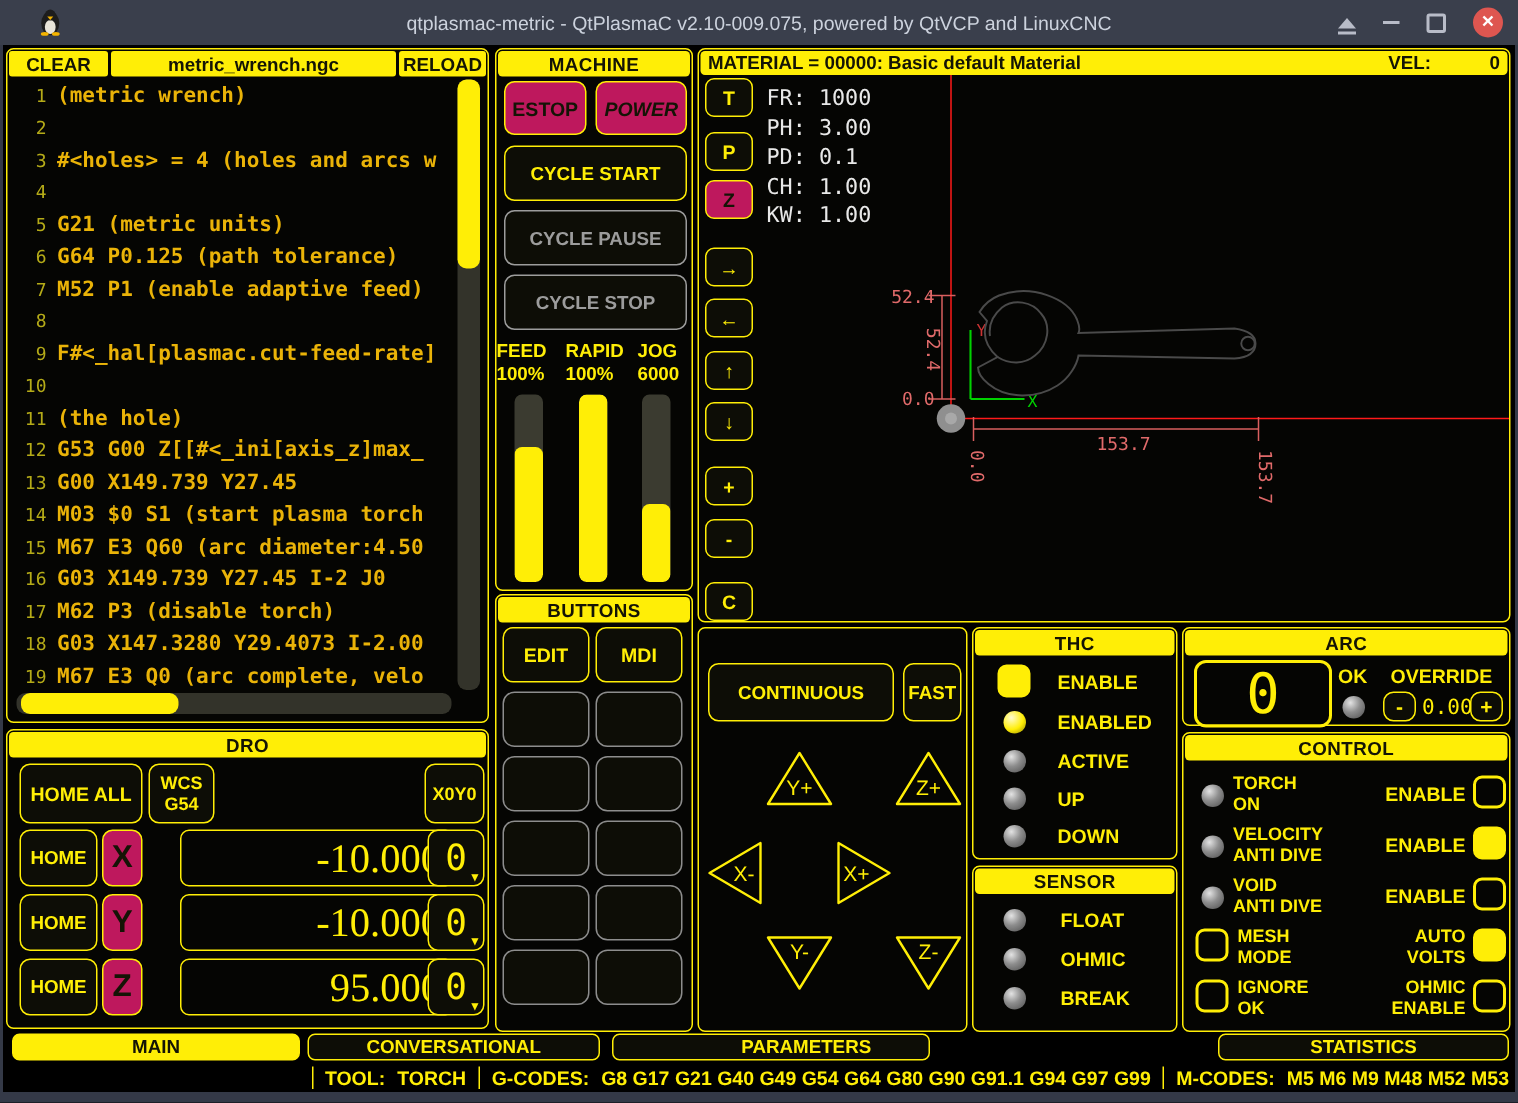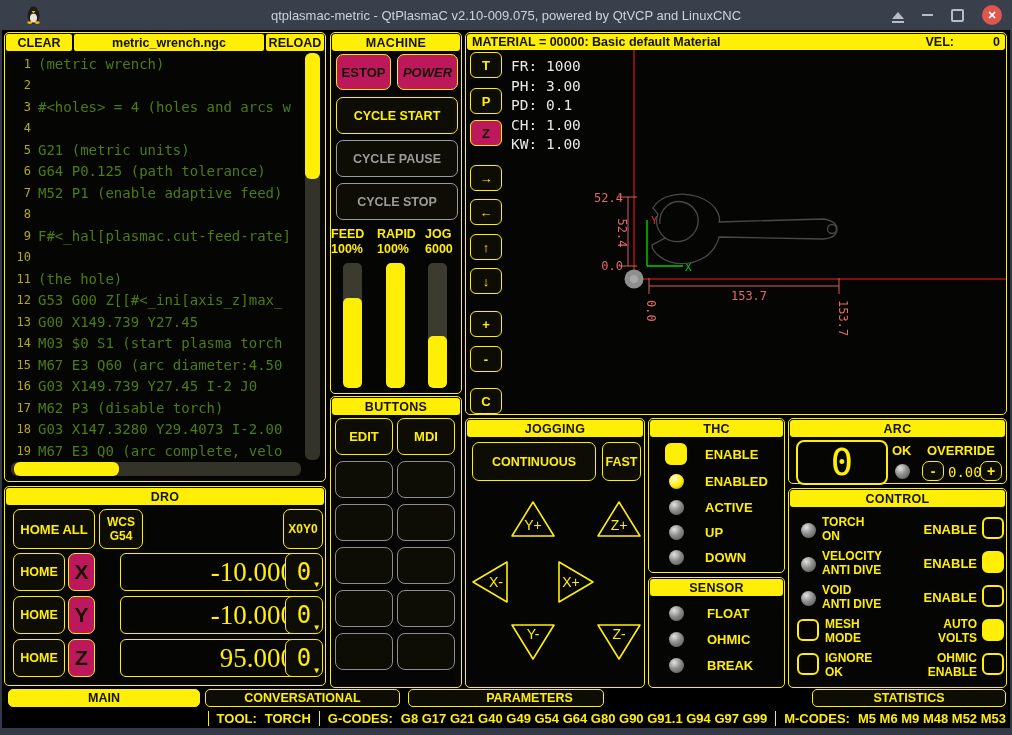--- a/index.html
+++ b/index.html
@@ -27,21 +27,21 @@
   .btn.disabled{border-color:#9c9c9c;color:#9c9c9c;}
   .btn.empty{border-color:#8d8d8d;border-radius:8px;}
   
   .ghead{display:flex;gap:2px;margin:1px;height:17px;}
   .ghead>div{background:#ffee06;color:#141405;font-weight:bold;font-size:12.5px;display:flex;align-items:center;justify-content:center;border-radius:2px;}
   .gc-clear{width:66px;}.gc-file{flex:1;}.gc-reload{width:58px;}
   .gcode-lines{position:absolute;left:4px;top:20px;width:292px;height:409px;overflow:hidden;
                font-family:"DejaVu Sans Mono",monospace;}
   .gline{height:21.5px;display:flex;align-items:center;white-space:pre;}
   .gnum{width:22px;text-align:right;color:#b5ab18;font-size:12px;flex:none;}
-  .gtxt{margin-left:7px;color:#4d7c0f;font-size:14px;}
+  .gtxt{margin-left:7px;color:#eab308;font-size:14px;font-weight:bold;}
   .vscroll{position:absolute;right:5px;top:20px;width:15px;height:407px;background:#33332a;border-radius:6px;}
   .vscroll .thumb{position:absolute;left:0;top:0;width:100%;height:31%;background:#ffee06;border-radius:6px;}
   .hscroll{position:absolute;left:6px;bottom:5px;height:14px;width:290px;background:#33332a;border-radius:6px;}
   .hscroll .thumb{position:absolute;left:3px;top:0;width:105px;height:100%;background:#ffee06;border-radius:6px;}
   
   .ovr-labels{position:absolute;left:0;width:100%;display:flex;color:#ffee06;font-weight:bold;font-size:12.5px;}
   .ovr-labels span{text-align:left;}
   .slider{position:absolute;width:19px;height:125px;background:#3b3b30;border-radius:5px;overflow:hidden;}
   .slider .fill{position:absolute;bottom:0;left:0;width:100%;background:#ffee06;border-radius:5px;}
   
@@ -349,21 +349,20 @@
       <div class="btn sidebtn" style="left:4px;top:201px;">↑</div>
       <div class="btn sidebtn" style="left:4px;top:235px;">↓</div>
       <div class="btn sidebtn" style="left:4px;top:278px;">+</div>
       <div class="btn sidebtn" style="left:4px;top:313px;">-</div>
       <div class="btn sidebtn" style="left:4px;top:355px;">C</div>
 
       <div class="cutparams"><span>FR: 1000</span><br><span>PH: 3.00</span><br><span>PD: 0.1</span><br><span>CH: 1.00</span><br><span>KW: 1.00</span></div>
     </section>
 
     <section class="panel" style="left:463px;top:388px;width:180px;height:270px;">
-      <div class="phead">JOGGING</div>
       <div class="btn" style="left:6px;top:23px;width:124px;height:39px;font-size:12.5px;">CONTINUOUS</div>
       <div class="btn" style="left:136px;top:23px;width:39px;height:39px;font-size:12.5px;">FAST</div>
 
       <svg class="jogtri" style="left:44px;top:81px;" width="46" height="39">
         <polygon points="23,2 44,36 2,36"></polygon>
           <text x="23" y="30" text-anchor="middle">Y+</text>
       </svg>
       <svg class="jogtri" style="left:130px;top:81px;" width="46" height="39">
         <polygon points="23,2 44,36 2,36"></polygon>
           <text x="23" y="30" text-anchor="middle">Z+</text>
@@ -445,21 +444,21 @@
       <div class="cbx on" style="left:193px;top:130px;"></div>
 
       <div class="cbx" style="left:8px;top:164px;"></div>
       <div class="plabel two" style="left:36px;top:163px;"><span>IGNORE</span><br><span>OK</span></div>
       <div class="plabel two right" style="left:118px;top:163px;width:70px;"><span>OHMIC</span><br><span>ENABLE</span></div>
       <div class="cbx" style="left:193px;top:164px;"></div>
     </section>
 
     <div class="tab on" style="left:6px;width:192px;">MAIN</div>
     <div class="tab" style="left:203px;width:195px;">CONVERSATIONAL</div>
-    <div class="tab" style="left:406px;width:196px;padding-left:47px;">PARAMETERS</div>
+    <div class="tab" style="left:406px;width:212px;padding-left:47px;">PARAMETERS</div>
     <div class="tab" style="left:810px;width:194px;">STATISTICS</div>
 
     <div class="statusbar">
       <span class="sdiv"></span>
       <span>TOOL:</span>
       <span>TORCH</span>
       <span class="sdiv"></span>
       <span>G-CODES:</span>
       <span>G8 G17 G21 G40 G49 G54 G64 G80 G90 G91.1 G94 G97 G99</span>
       <span class="sdiv"></span>

